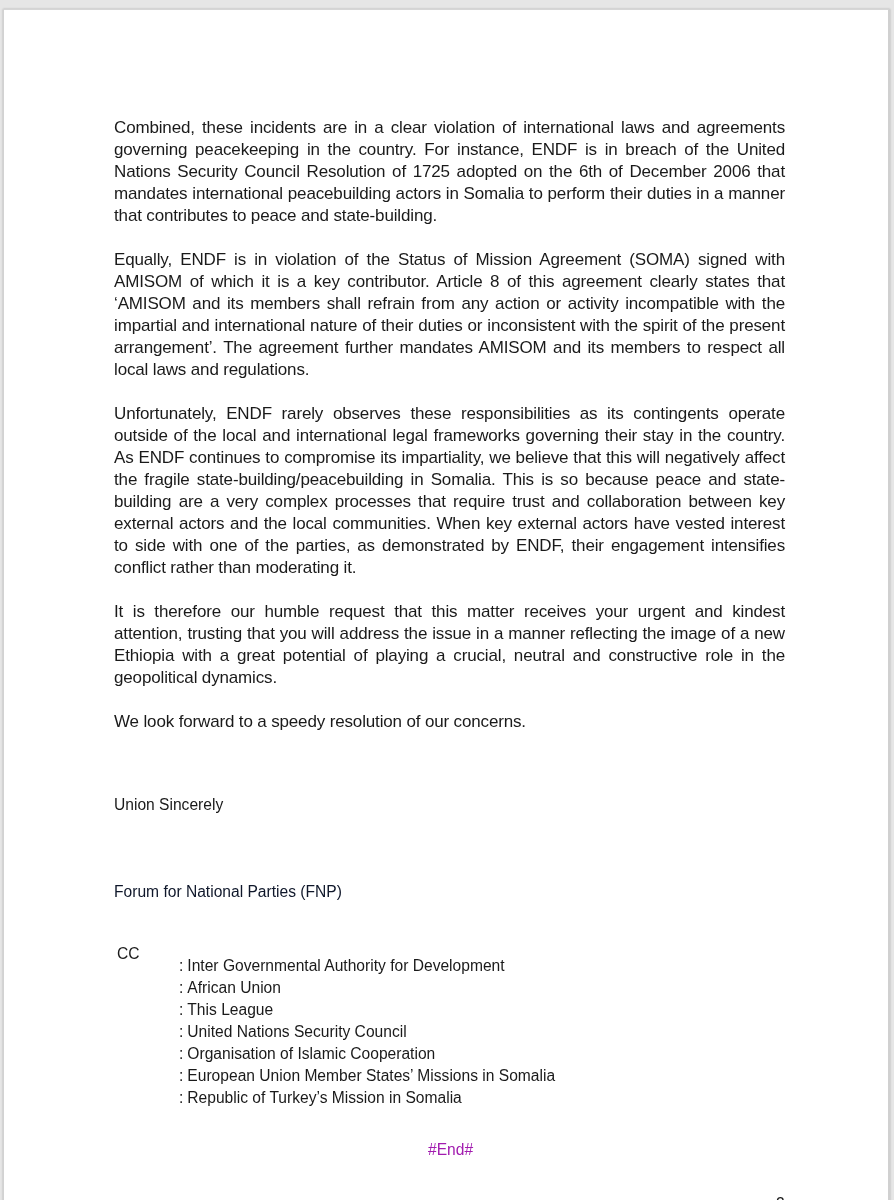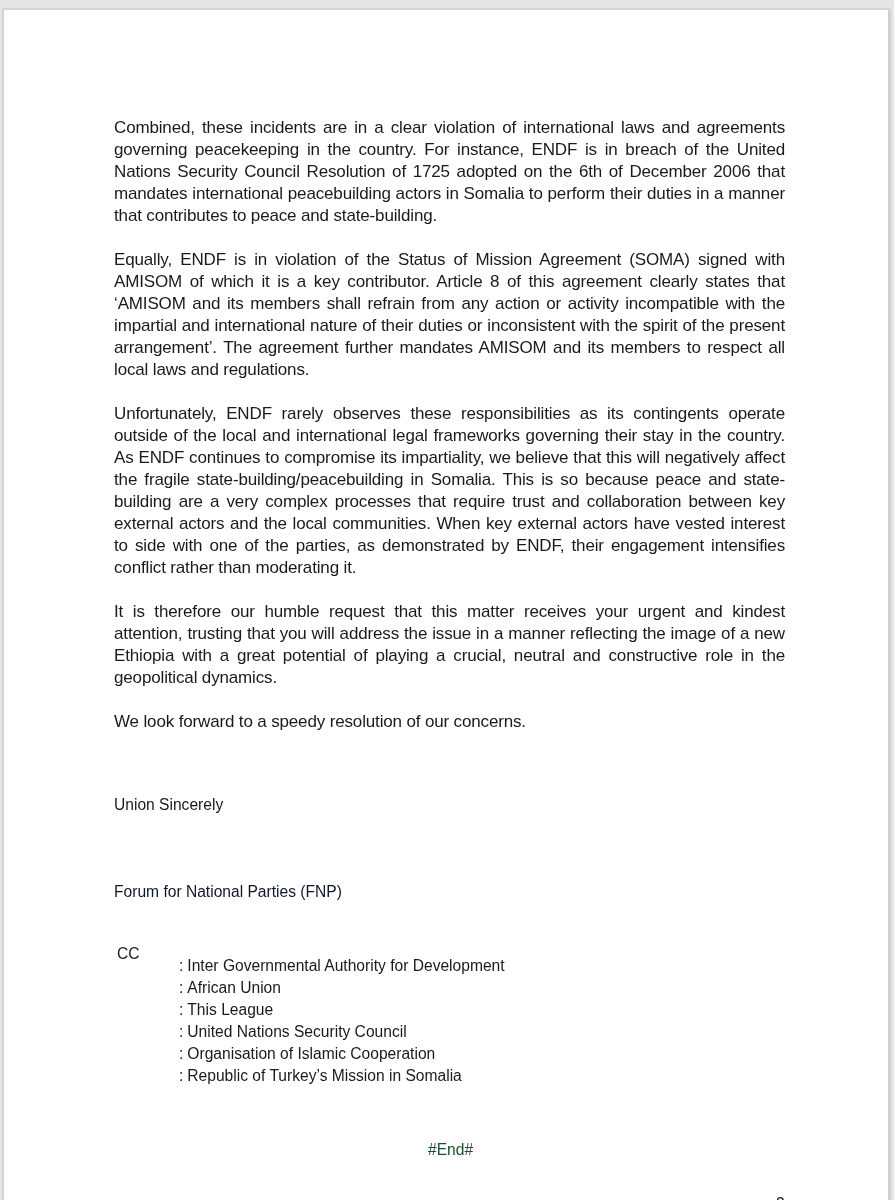--- a/index.html
+++ b/index.html
@@ -86,21 +86,21 @@
     }
     .cc-list li .colon {
       margin-right: 4px;
     }
     .end-mark {
       position: absolute;
       left: 424px;
       top: 1129px;
       font-size: 15.6px;
       line-height: 22px;
-      color: #14532d;
+      color: #a21caf;
     }
     .page-number {
       position: absolute;
       left: 772px;
       top: 1183px;
       font-size: 15.6px;
       line-height: 22px;
       color: #1a1a1a;
     }
   </style>
@@ -122,20 +122,21 @@
   <div class="signatory">Forum for National Parties (FNP)</div>
 
   <div class="cc-block">
     <div class="cc-label">CC</div>
     <ul class="cc-list">
       <li><span class="colon">:</span><span>Inter Governmental Authority for Development</span></li>
       <li><span class="colon">:</span><span>African Union</span></li>
       <li><span class="colon">:</span><span>This League</span></li>
       <li><span class="colon">:</span><span>United Nations Security Council</span></li>
       <li><span class="colon">:</span><span>Organisation of Islamic Cooperation</span></li>
+      <li><span class="colon">:</span><span>European Union Member States’ Missions in Somalia</span></li>
       <li><span class="colon">:</span><span>Republic of Turkey’s Mission in Somalia</span></li>
     </ul>
   </div>
 
   <div class="end-mark">#End#</div>
 
   <div class="page-number">2</div>
 
 </div>
 

